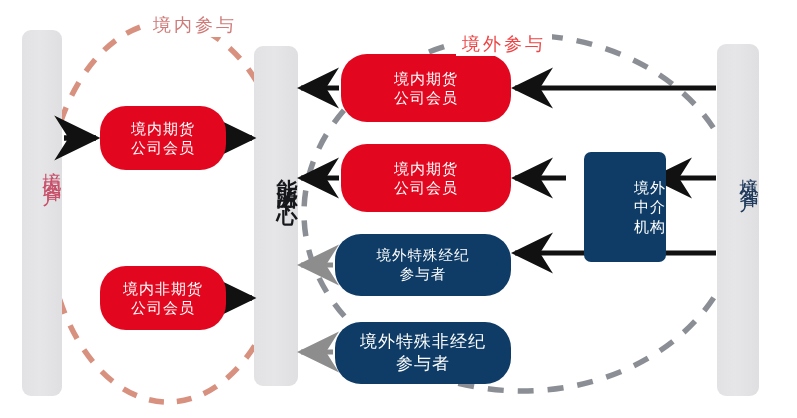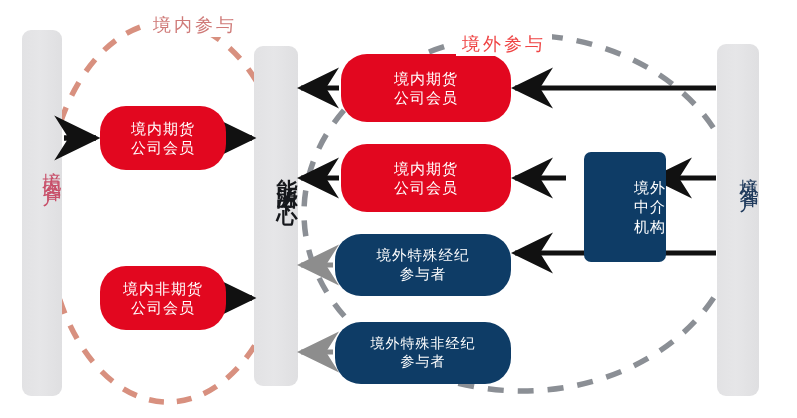--- a/index.html
+++ b/index.html
@@ -65,21 +65,21 @@
   }
   .node.red  { background: #e2071f; }
   .node.navy { background: #0e3c66; text-align: center; }
   .node .ln { display: block; white-space: nowrap; }
 
   #node-dom-futures   { left: 100px; top: 106px; width: 126px; height: 64px; }
   #node-dom-nonfut    { left: 100px; top: 266px; width: 126px; height: 64px; }
   #node-ov-futures-1  { left: 341px; top: 54px;  width: 170px; height: 68px; }
   #node-ov-futures-2  { left: 341px; top: 144px; width: 170px; height: 68px; }
   #node-special-brk   { left: 335px; top: 234px; width: 176px; height: 62px; font-size: 14.5px;}
-  #node-special-nonbrk{ left: 335px; top: 322px; width: 176px; height: 62px; font-size: 14px;}
+  #node-special-nonbrk{ left: 335px; top: 322px; width: 176px; height: 62px; font-size: 17px;}
 
   
   #node-intermediary {
     position: absolute;
     left: 568px; top: 152px;
     width: 82px; height: 110px;
     background: #0e3c66;
     border-radius: 7px;
     display: flex;
     flex-direction: column;

